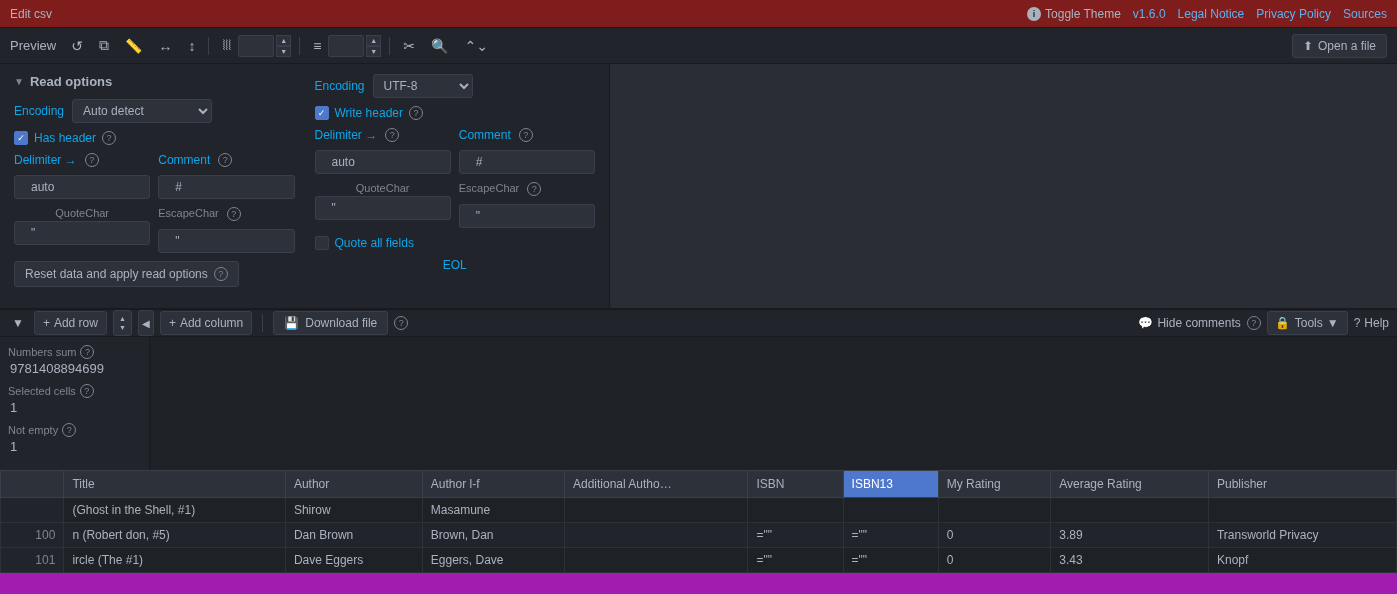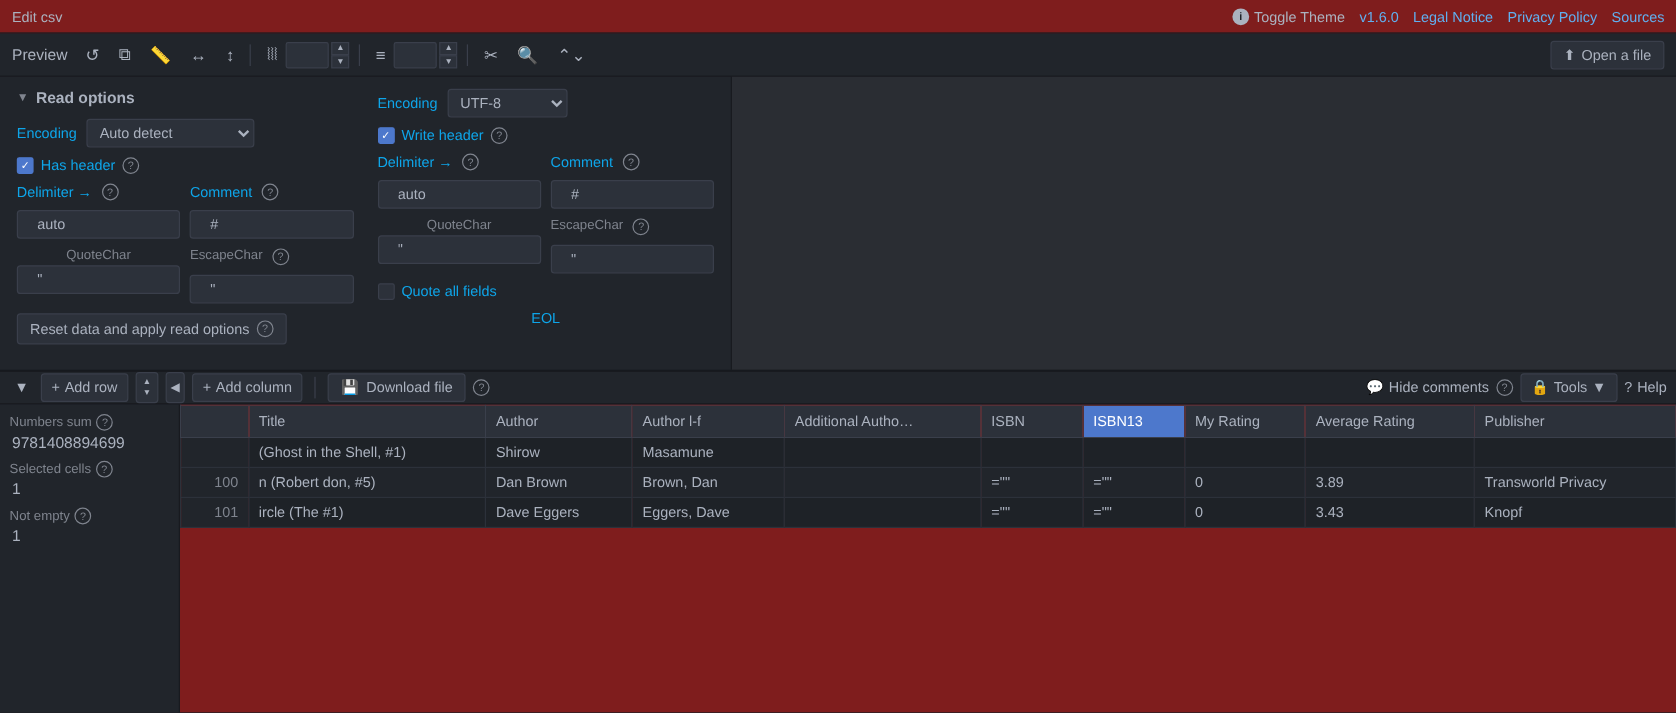--- a/index.html
+++ b/index.html
@@ -408,20 +408,21 @@
       display: flex;
       align-items: center;
       gap: 4px;
     }
 
     
     .data-area {
       display: flex;
       height: calc(594px - 28px - 36px - 40px);
       overflow: hidden;
+      flex-direction: column;
     }
 
     
     .stats-sidebar {
       width: 150px;
       min-width: 150px;
       background: #21252b;
       border-right: 1px solid #181a1f;
       padding: 8px;
       font-size: 11px;
@@ -437,21 +438,21 @@
       color: #abb2bf;
       font-size: 13px;
       margin-bottom: 8px;
       padding-left: 2px;
     }
 
     
     .table-container {
       flex: 1;
       overflow: auto;
-      background: #7f1d1d;
+      background: #a21caf;
     }
     table {
       border-collapse: collapse;
       min-width: 100%;
       font-size: 12px;
     }
     thead tr {
       background: #2c313a;
       position: sticky;
       top: 0;

